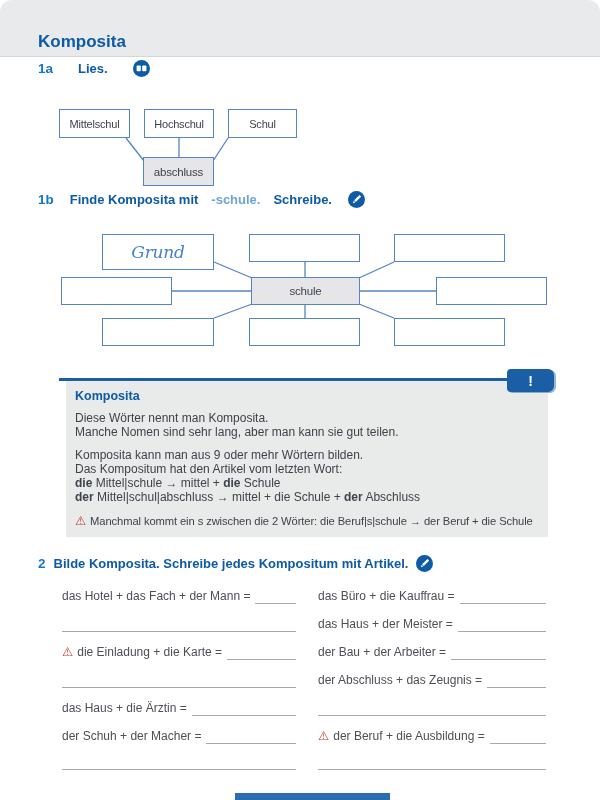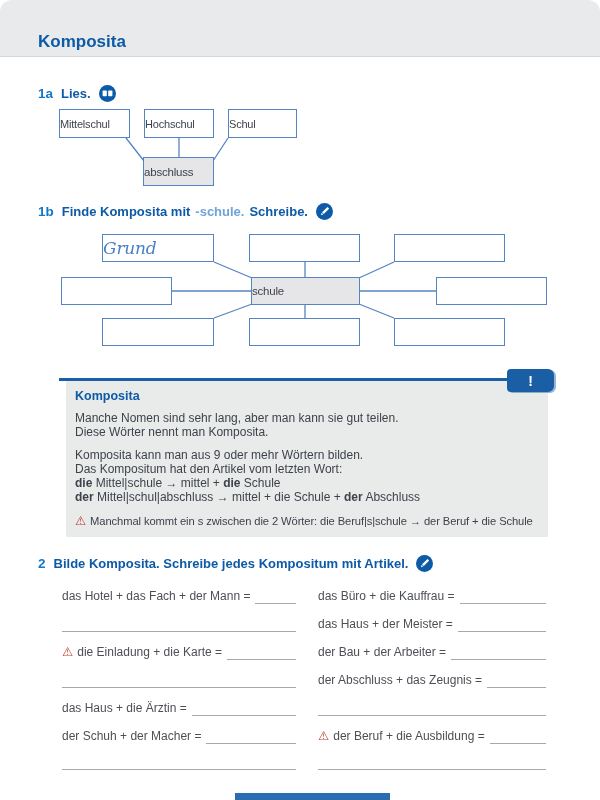--- a/index.html
+++ b/index.html
@@ -6,31 +6,31 @@
   .page{position:relative;width:600px;height:800px;background:#ffffff;
         font-family:"Liberation Sans",sans-serif;overflow:hidden;border-radius:12px;}
 
   
   .band{position:absolute;left:0;top:0;width:600px;height:56px;background:#e9eaeb;
         border-bottom:1px solid #d6d6d6;}
   .page-title{position:absolute;left:38px;top:32px;font-size:17px;font-weight:bold;color:#0d5aa7;}
 
   
   .task-hdr{position:absolute;display:flex;align-items:center;white-space:nowrap;}
-  #hdr1a{left:38px;top:85px;}
-  #hdr1b{left:38px;top:203px;}
+  #hdr1a{left:38px;top:60px;gap:17px;}
+  #hdr1b{left:38px;top:191px;gap:8px;}
   #hdr2{left:38px;top:555px;}
   .t-num{font-weight:bold;font-size:13.5px;color:#1478c8;margin-right:8px;}
   .t-txt{font-weight:bold;font-size:13px;color:#0d5aa7;}
   .t-light{font-weight:bold;font-size:13px;color:#6fa4d8;margin:0 5px;}
   .hdr-icon{margin-left:8px;display:block;}
 
   
   .wbox{position:absolute;box-sizing:border-box;border:1.2px solid #5584c2;background:#fff;
-        display:flex;align-items:center;justify-content:flex-start;
+        display:flex;align-items:center;justify-content:center;
         font-size:11px;letter-spacing:-0.2px;color:#3e434b;}
   .wbox.fill{background:#e6e6e8;font-size:11.5px;}
   .hand{font-family:"DejaVu Serif",serif;font-style:italic;font-size:17px;color:#4a80c4;}
   svg.connect{position:absolute;left:0;top:0;}
 
   
   .ib{position:absolute;left:66px;top:381px;width:482px;height:156px;background:#e9eaea;}
   .ib-bar{position:absolute;left:59px;top:378px;width:464px;height:3px;background:#1a5fa6;}
   .ib-badge{position:absolute;left:507px;top:369px;width:47px;height:23px;background:#1a5fa6;
             border-radius:4px 6px 6px 4px;color:#fff;font-weight:bold;font-size:14px;
@@ -113,21 +113,21 @@
     <span class="t-txt">Schreibe.</span>
     <svg class="hdr-icon" width="17" height="17" viewBox="0 0 17 17">
       <circle cx="8.5" cy="8.5" r="8.5" fill="#0d5aa7"></circle>
       <g transform="rotate(45 8.5 8.5)" fill="#ffffff">
         <rect x="7.4" y="3.2" width="2.3" height="7.6" rx="0.4"></rect>
         <path d="M7.4 11.4 L8.55 13.6 L9.7 11.4 Z"></path>
       </g>
     </svg>
   </div>
 
-  <div class="wbox" style="left:102px;top:234px;width:112px;height:28px;">
+  <div class="wbox" style="left:102px;top:234px;width:112px;height:36px;">
     <span class="hand">Grund</span>
   </div>
   <div class="wbox" style="left:249px;top:234px;width:111px;height:28px;"></div>
   <div class="wbox" style="left:394px;top:234px;width:111px;height:28px;"></div>
   <div class="wbox" style="left:61px;top:277px;width:111px;height:28px;"></div>
   <div class="wbox fill" style="left:251px;top:277px;width:109px;height:28px;">
     <span>schule</span>
   </div>
   <div class="wbox" style="left:436px;top:277px;width:111px;height:28px;"></div>
   <div class="wbox" style="left:102px;top:318px;width:112px;height:28px;"></div>
@@ -135,22 +135,22 @@
   <div class="wbox" style="left:394px;top:318px;width:111px;height:28px;"></div>
 
   <div class="ib"></div>
   <div class="ib-bar"></div>
   <div class="ib-badge">
     <span>!</span>
   </div>
   <div class="ib-content">
     <div class="ib-title">Komposita</div>
     <div class="ib-par">
+      <div>Diese Wörter nennt man Komposita.</div>
       <div>Manche Nomen sind sehr lang, aber man kann sie gut teilen.</div>
-      <div>Diese Wörter nennt man Komposita.</div>
     </div>
     <div class="ib-par">
       <div>Komposita kann man aus 9 oder mehr Wörtern bilden.</div>
       <div>Das Kompositum hat den Artikel vom letzten Wort:</div>
       <div><b>die</b><span> Mittel|schule → mittel + </span><b>die</b><span> Schule</span></div>
       <div><b>der</b><span> Mittel|schul|abschluss → mittel + die Schule + </span><b>der</b><span> Abschluss</span></div>
     </div>
     <div class="ib-warn">
       <span class="warn-tri">⚠</span><span>Manchmal kommt ein s zwischen die 2 Wörter: die Beruf|s|schule → der Beruf + die Schule</span>
     </div>

